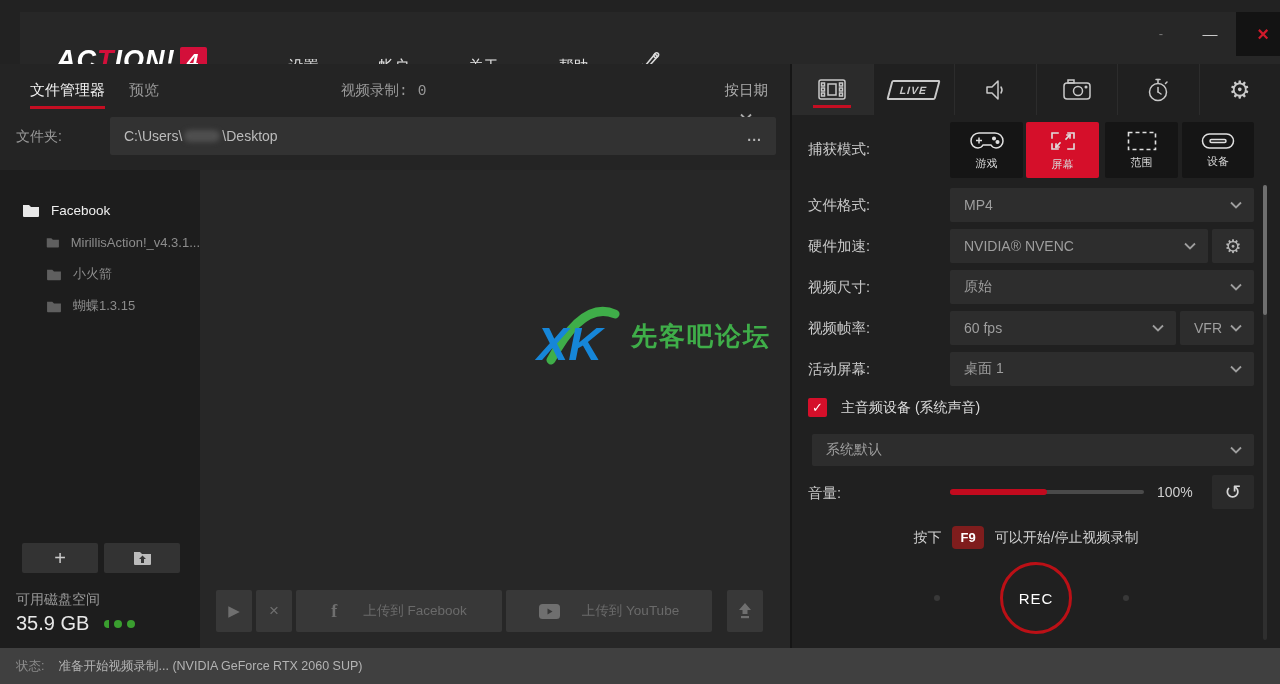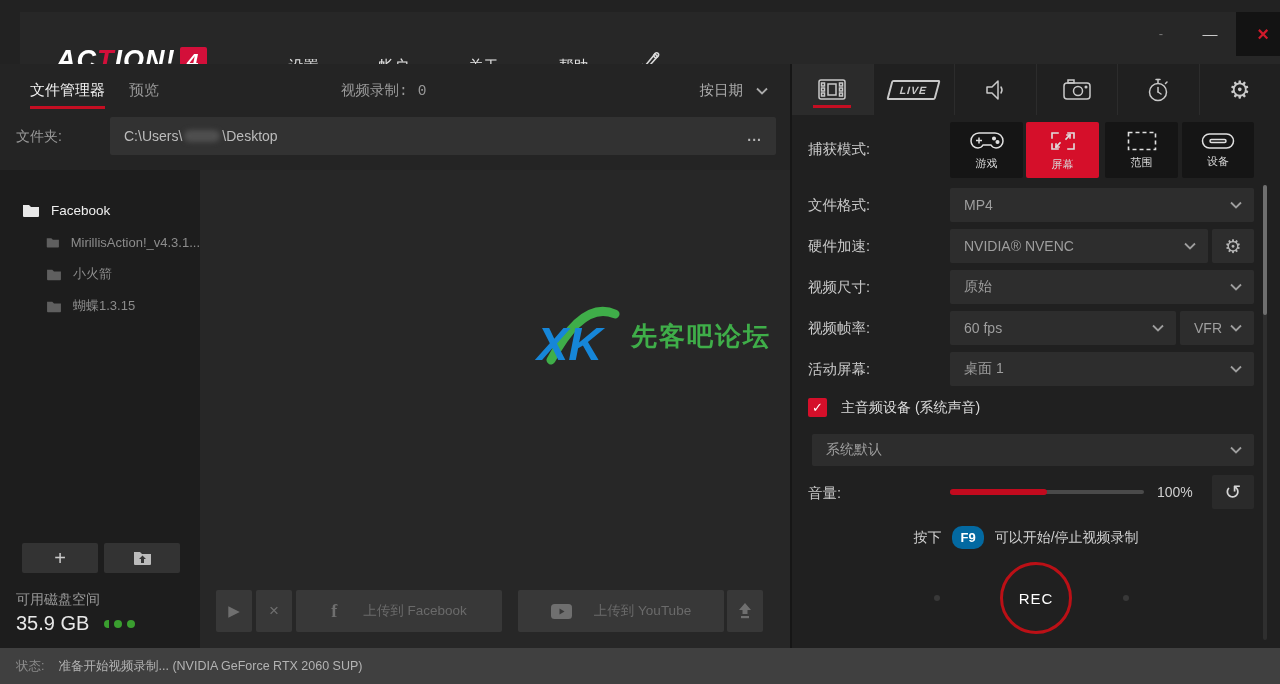--- a/index.html
+++ b/index.html
@@ -21,21 +21,21 @@
   .wc-close { width:54px; height:44px; background:#131313; color:#d11a2b; font-size:20px; font-weight:bold; display:flex; align-items:center; justify-content:center; margin-right:10px; }
 
   
   .left-panel { position:absolute; top:64px; left:0; width:790px; height:584px; background:#242424; }
   .lp-header { position:relative; height:54px; }
   .tab-manager { position:absolute; left:30px; top:17px; font-size:15px; color:#f2f2f2; }
   .tab-manager .tab-underline { position:absolute; left:0; right:0; bottom:-9px; height:3px; background:#c40e22; }
   .tab-preview { position:absolute; left:129px; top:17px; font-size:15px; color:#979797; }
   .rec-count { position:absolute; left:341px; top:17px; font-size:14.5px; color:#999;font-family:Liberation Mono, monospace; }
   .rec-count .count-num { margin-left:10px; }
-  .sort-box { position:absolute; right:22px; top:17px; display:flex; align-items:center; gap:13px; color:#ababab; font-size:14.5px; }
+  .sort-box { position:absolute; right:22px; top:17px; display:flex; align-items:center; gap:13px; color:#ababab; font-size:14.5px;flex-direction:column; }
 
   .lp-path { position:relative; height:52px; }
   .path-label { position:absolute; left:16px; top:10px; font-size:14px; color:#999; }
   .path-input { position:absolute; left:110px; top:-1px; width:666px; height:38px; background:#323232; border-radius:2px; color:#bcbcbc; font-size:14px; display:flex; align-items:center; padding:0 14px; }
   .redacted { display:inline-block; width:36px; height:12px; background:#4f4f4f; border-radius:6px; filter:blur(2.5px); margin:0 2px; }
   .browse-dots { margin-left:auto; color:#b5b5b5; letter-spacing:1px; font-weight:bold; }
 
   .lp-body { position:absolute; top:106px; left:0; right:0; bottom:0; }
   .tree { position:absolute; left:0; top:0; width:200px; height:100%; background:#1d1d1d; padding-top:24px; }
   .tree-item { display:flex; align-items:center; height:32px; gap:11px; }
@@ -56,21 +56,21 @@
   .watermark { position:absolute; left:335px; top:134px; display:flex; align-items:center; gap:10px; }
   .wm-text1 { color:#3fae49; font-weight:bold; font-size:26px; letter-spacing:2px; }
   .wm-text2 { color:#1686d8; font-weight:bold; font-size:19px; letter-spacing:1px; border-bottom:2px solid #1686d8; padding-bottom:3px; margin-top:3px; }
 
   .fa-toolbar { position:absolute; left:0; right:0; bottom:16px; height:42px; }
   .fa-btn { position:absolute; top:0; height:42px; background:#383838; border-radius:2px; display:flex; align-items:center; justify-content:center; color:#6f6f6f; }
   .fa-btn.square { width:36px; }
   .fa-play { left:16px; font-size:15px; }
   .fa-del { left:56px; font-size:17px; }
   .fa-fb { left:96px; width:206px; gap:26px; }
-  .fa-yt { left:306px; width:206px; gap:22px;margin-left:12px; }
+  .fa-yt { left:306px; width:206px; gap:22px; }
   .fa-up { left:527px; width:36px; }
   .fa-btn .up-label { font-size:13.5px; color:#6a6a6a; }
   .fb-glyph { font-family:"Liberation Serif","DejaVu Serif",serif; font-weight:bold; font-size:18px; color:#6f6f6f; }
 
   
   .right-panel { position:absolute; top:64px; left:790px; width:490px; height:584px; background:#202020; border-left:2px solid #161616; }
   .rp-tabs { position:absolute; top:0; left:0; right:0; height:51px; display:flex; }
   .rp-tab { flex:1; display:flex; align-items:center; justify-content:center; color:#c9c9c9; position:relative; border-right:1px solid #2c2c2c; }
   .rp-tab:last-child { border-right:none; }
   .rp-tab.active { background:#2b2b2b; }
@@ -93,21 +93,21 @@
   .checkbox { width:19px; height:19px; background:#d50f2a; border-radius:2px; color:#fff; font-size:13px; font-weight:bold; display:flex; align-items:center; justify-content:center; }
   .audio-label { font-size:14px; color:#dcdcdc; }
 
   .vol-label { position:absolute; left:16px; top:420px; font-size:14.5px; color:#c9c9c9; }
   .vol-track { position:absolute; left:158px; top:426px; width:194px; height:4px; background:#4a4a4a; border-radius:2px; }
   .vol-fill { position:absolute; left:0; top:-1px; height:6px; width:50%; background:#c20a1e; border-radius:3px; }
   .vol-pct { position:absolute; left:365px; top:420px; font-size:14px; color:#cfcfcf; }
   .reset-btn { position:absolute; left:420px; top:411px; width:42px; height:34px; background:#2a2a2a; border-radius:2px; color:#d5d5d5; font-size:20px; display:flex; align-items:center; justify-content:center; }
 
   .hotkey-hint { position:absolute; left:0; right:20px; top:462px; display:flex; align-items:center; justify-content:center; gap:11px; font-size:14px; color:#d0d0d0; }
-  .key-badge { background:#0369a1; color:#fff; font-weight:bold; font-size:13px; padding:4px 8px; border-radius:10px; }
+  .key-badge { background:#7f1d1d; color:#fff; font-weight:bold; font-size:13px; padding:4px 8px; border-radius:4px; }
 
   .rec-btn { position:absolute; left:208px; top:498px; width:72px; height:72px; border:3px solid #bb1016; border-radius:50%; display:flex; align-items:center; justify-content:center; color:#fff; font-size:15px; letter-spacing:1px; }
   .side-dot { position:absolute; width:6px; height:6px; border-radius:50%; background:#383838; top:531px; }
   .side-dot.l { left:142px; } .side-dot.r { left:331px; }
 
   .rp-scrollbar { position:absolute; left:471px; top:121px; width:4px; height:455px; background:#2f2f2f; border-radius:2px; }
   .rp-thumb { position:absolute; left:0; top:0; width:4px; height:130px; background:#6f6f6f; border-radius:2px; }
 
   
   .statusbar { position:absolute; left:0; top:648px; width:100%; height:36px; background:#404040; display:flex; align-items:center; }

